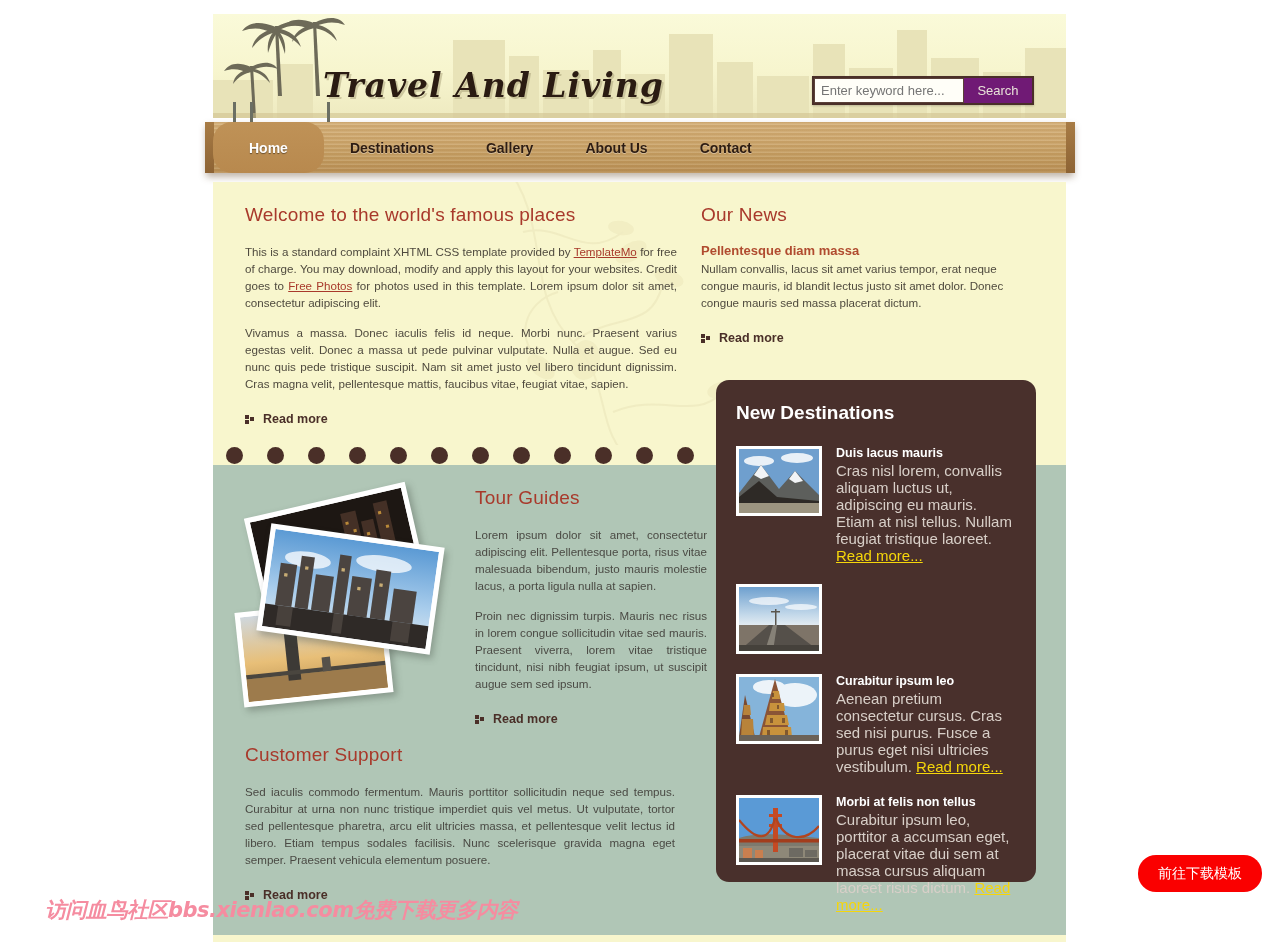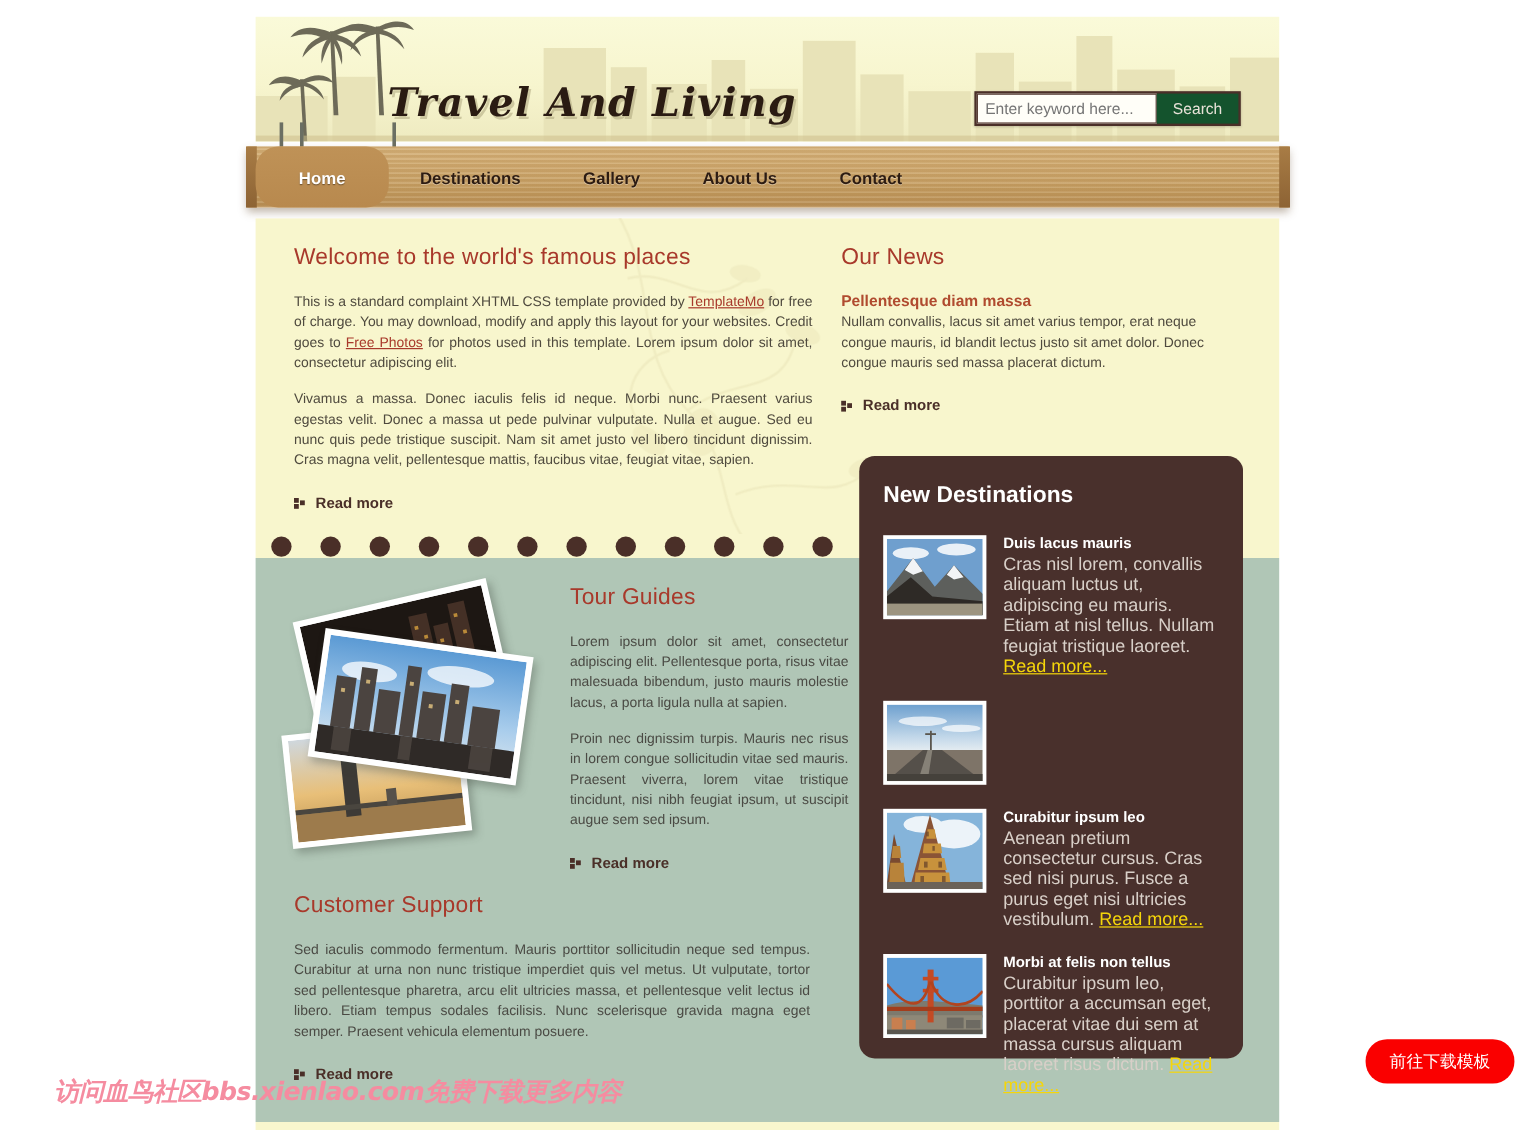--- a/index.html
+++ b/index.html
@@ -49,21 +49,21 @@
     border: 1px solid #5a4038;
     background: #fffef8;
     font-family: "Liberation Sans", sans-serif;
     font-size: 13px;
     color: #4b4b4b;
     padding: 0 6px;
     outline: none;
   }
   .search-btn {
     width: 68px; height: 25px;
-    background: #14532d;
+    background: #701a75;
     border: 0;
     color: #e8e2d8;
     font-family: "Liberation Sans", sans-serif;
     font-size: 13px;
     cursor: pointer;
   }
 
   
   .nav-zone { position: relative; width: 868px; height: 64px; margin-left: -7px; }
   .nav-plank {
@@ -223,21 +223,20 @@
     left: 1138px; top: 855px;
     width: 124px; height: 37px;
     background: #fa0000;
     border-radius: 18px;
     color:#ffffff;
     font-size:14px;
     display:flex; align-items:center; justify-content:center;
     cursor:pointer;
     z-index: 40;
     font-family: "DejaVu Sans", sans-serif;
-    margin-top: 11px;
   }
 </style>
 </head>
 <body>
 
 <div id="page">
 
   <div class="header">
     <svg class="skyline" viewBox="0 0 853 104" preserveAspectRatio="none">
       <g fill="#e8e3b8">

